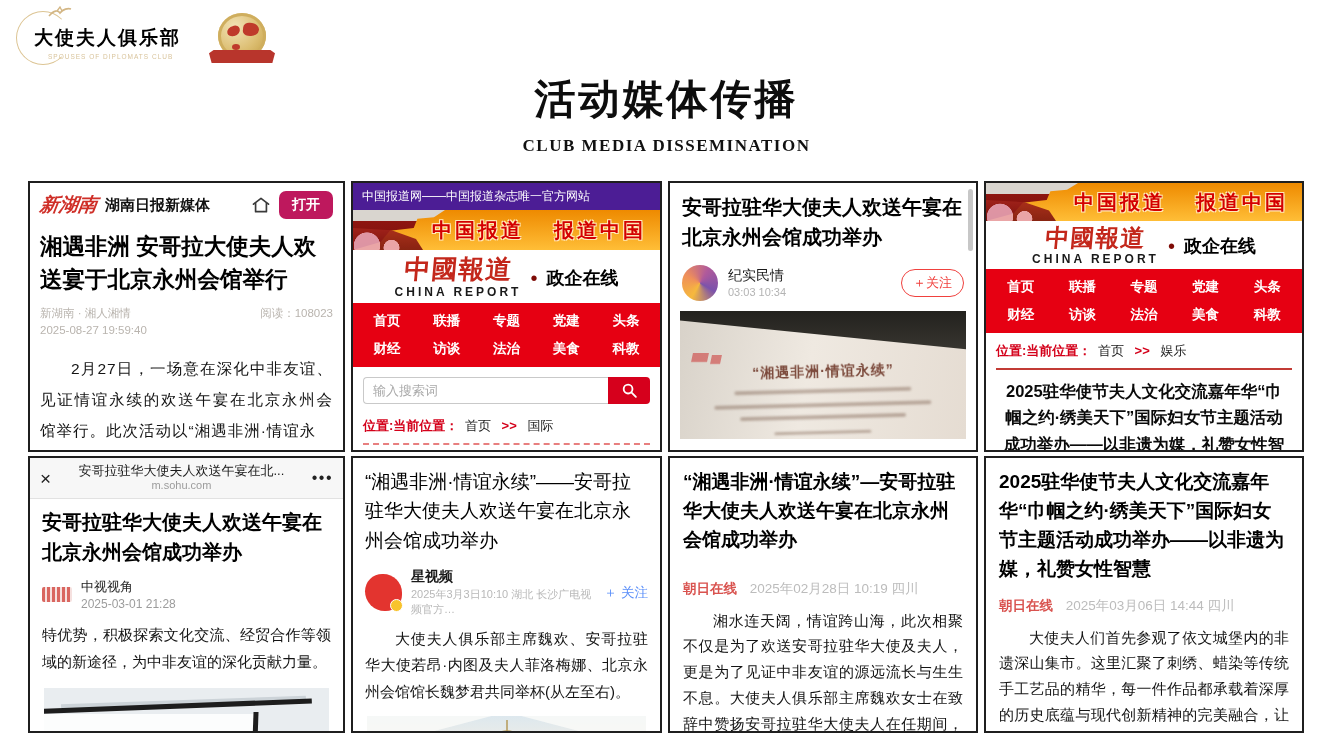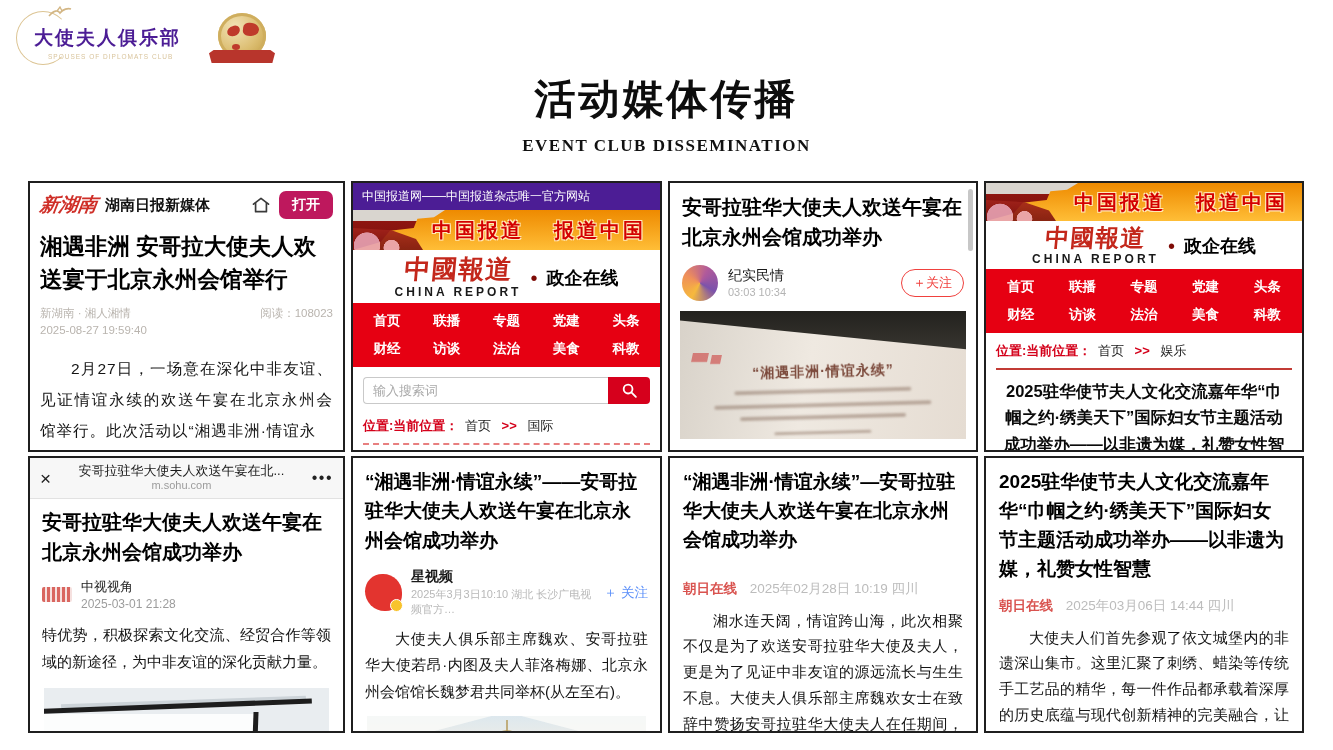--- a/index.html
+++ b/index.html
@@ -12,21 +12,21 @@
   }
   .page { position: relative; width: 1333px; height: 750px; background: #fff; }
 
   
   .brand-row { position: absolute; top: 8px; left: 16px; display: flex; align-items: center; gap: 26px; }
   .club-logo { display: flex; align-items: center; position: relative; height: 60px; }
   .club-arc { width: 54px; height: 54px; border: 1.6px solid #dcc493; border-radius: 50%;
               border-right-color: transparent; position: relative; }
   .club-bird { position: absolute; top: -6px; left: 30px; }
   .club-text { margin-left: -36px; padding-top: 8px; }
-  .club-name { font-size: 19px; font-weight: 700; color: #4c1d95; letter-spacing: 2px; }
+  .club-name { font-size: 19px; font-weight: 700; color: #000000; letter-spacing: 2px; }
   .club-tagline { font-size: 6.5px; color: #d9c49c; letter-spacing: 1px; margin-top: 2px; padding-left: 14px; }
   .medal { width: 70px; display: flex; flex-direction: column; align-items: center; }
   .medal-circle { width: 48px; height: 46px; border-radius: 50%;
       background: radial-gradient(circle at 35% 30%, #f2e3b6, #dcbe72 55%, #c09a3e);
       box-shadow: inset 0 0 0 3px #cfae5e; position: relative; }
   .map-blob { position: absolute; background: #bf3a2b; }
   .map-b1 { left: 9px; top: 13px; width: 13px; height: 10px; border-radius: 60% 40% 55% 45%; transform: rotate(-14deg); }
   .map-b2 { right: 7px; top: 10px; width: 16px; height: 13px; border-radius: 45% 55% 60% 40%; transform: rotate(6deg); }
   .map-b3 { left: 14px; bottom: 9px; width: 8px; height: 6px; border-radius: 50%; }
   .medal-ribbon { width: 66px; height: 13px; margin-top: -9px; background: #b8352c;
@@ -155,21 +155,21 @@
   .p5-shelf { position: absolute; top: 12px; left: 6%; width: 86%; height: 6px; background: #ccd3d8;
       transform: rotate(-2deg); }
   .p5-beam { position: absolute; top: 21px; left: -2%; width: 96%; height: 5px; background: #1d1d1d;
       transform: rotate(-2.2deg); transform-origin: left center; }
   .p5-screen { position: absolute; top: 26px; left: 0; width: 74%; height: 42px; background: #fcfdfd; }
   .p5-edge { position: absolute; top: 24px; left: 73.5%; width: 5px; height: 30px; background: #1d1d1d;
       transform: rotate(2deg); }
 
   
   .p6 { padding: 9px 12px 0; }
-  .p6-title { font-size: 19px; font-weight: 700; line-height: 1.55; color: #000; }
+  .p6-title { font-size: 19px; font-weight: 400; line-height: 1.55; color: #000; }
   .p6-src { display: flex; align-items: center; gap: 9px; margin: 12px 0 8px; }
   .p6-avatar { position: relative; width: 37px; height: 37px; background: #e3342f;
       border-radius: 48% 52% 45% 55%; }
   .p6-avatar::after { content: ""; position: absolute; right: -1px; bottom: -1px; width: 11px; height: 11px;
       background: #f8c32c; border-radius: 50%; border: 1.5px solid #fff; }
   .p6-id { line-height: 1.4; flex: 1; }
   .p6-name { font-size: 14px; font-weight: 700; color: #1a1a1a; }
   .p6-date { font-size: 11px; color: #b8b8b8; }
   .p6-follow { color: #5b8ff9; font-size: 13.5px; white-space: nowrap; }
   .p6-body { font-size: 15px; line-height: 1.78; color: #141414; text-indent: 2em; text-align: justify; }
@@ -213,21 +213,21 @@
       <div class="medal-circle">
         <div class="map-blob map-b1"></div>
         <div class="map-blob map-b2"></div>
         <div class="map-blob map-b3"></div>
       </div>
       <div class="medal-ribbon"></div>
     </div>
   </div>
 
   <h1 class="page-title">活动媒体传播</h1>
-  <div class="page-subtitle">EVENT CLUB DISSEMINATION</div>
+  <div class="page-subtitle">CLUB MEDIA DISSEMINATION</div>
 
   <div class="grid">
 
     <div class="panel p1">
       <div class="p1-head">
         <span class="xhn-logo">新湖南</span>
         <span class="p1-mast">湖南日报新媒体</span>
         <span class="home-ico">
           <svg width="20" height="20" viewBox="0 0 24 24" fill="none" stroke="#3a3a3a" stroke-width="2" stroke-linecap="round" stroke-linejoin="round">
             <path d="M3 11 L12 4 L21 11"></path>

